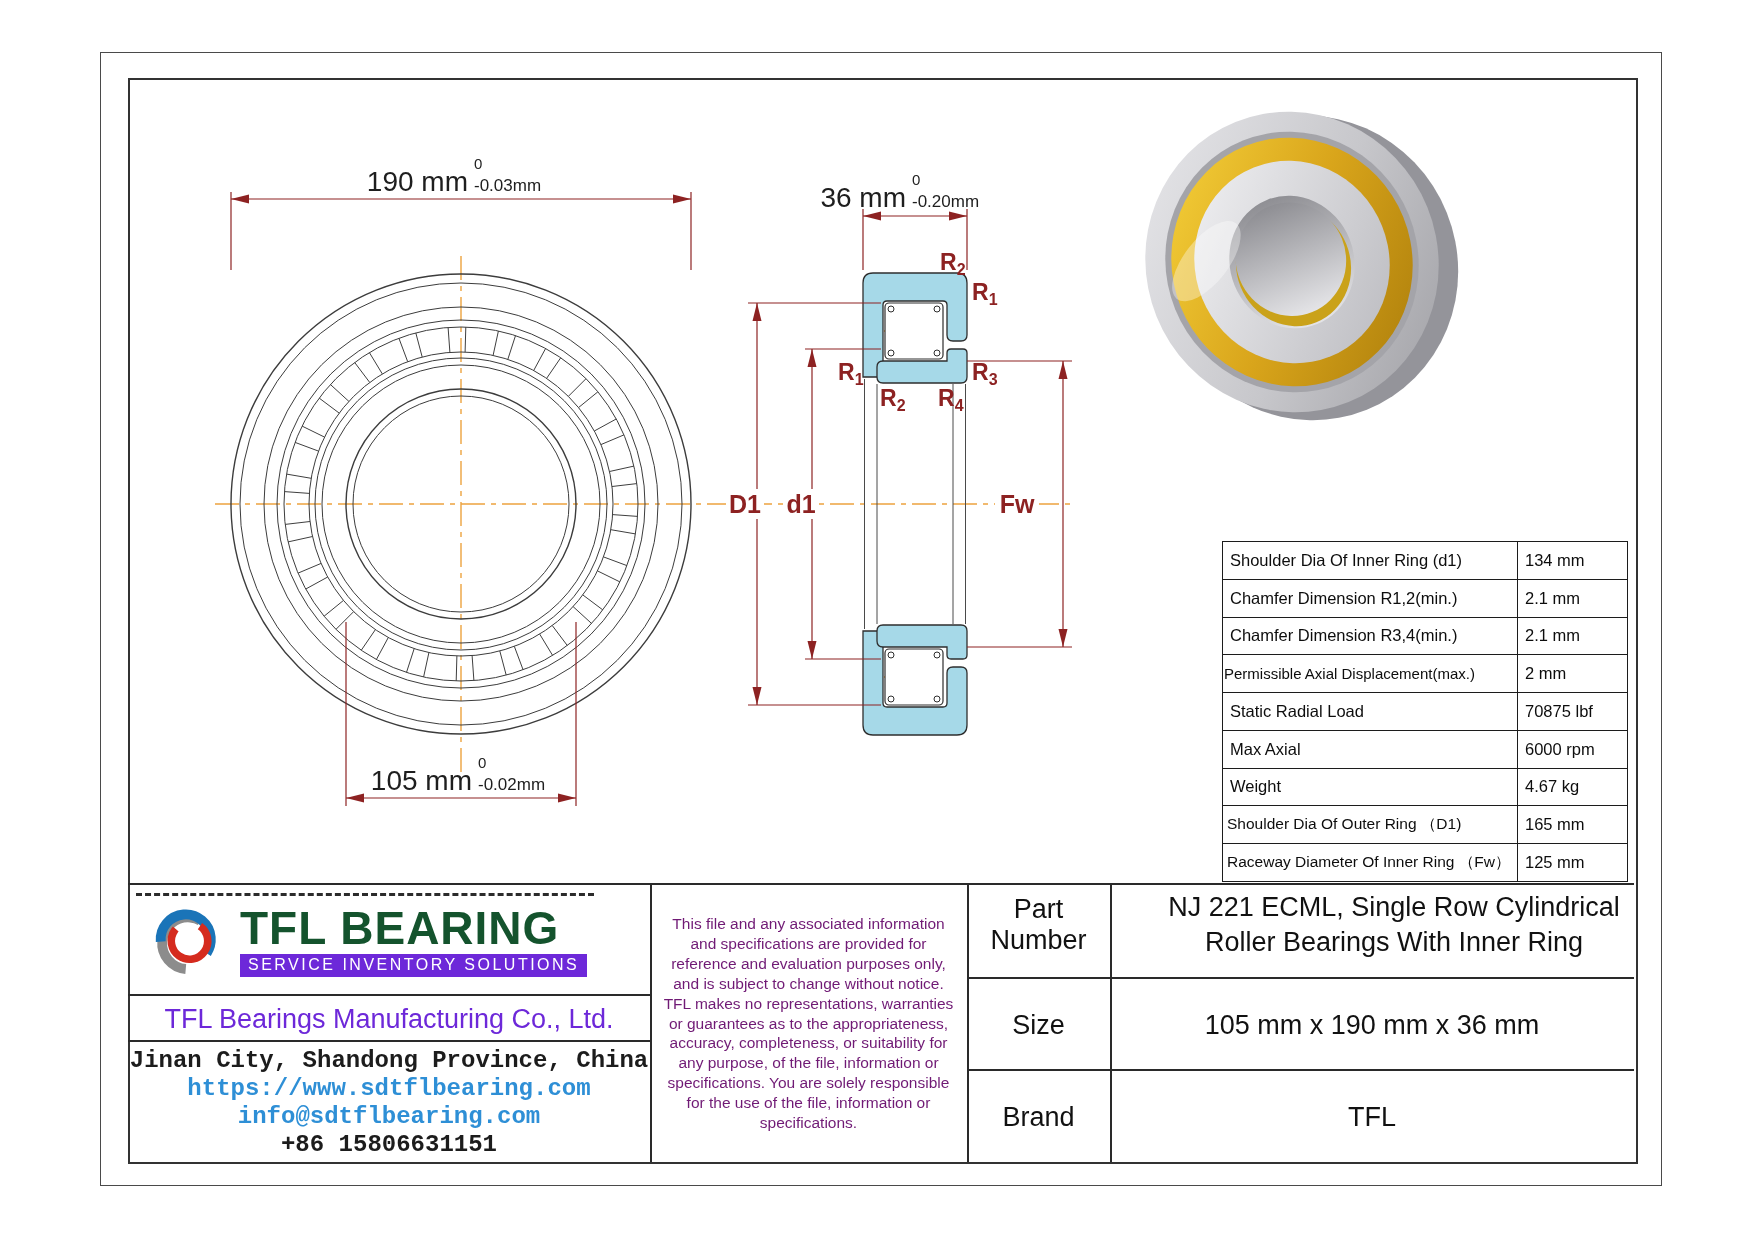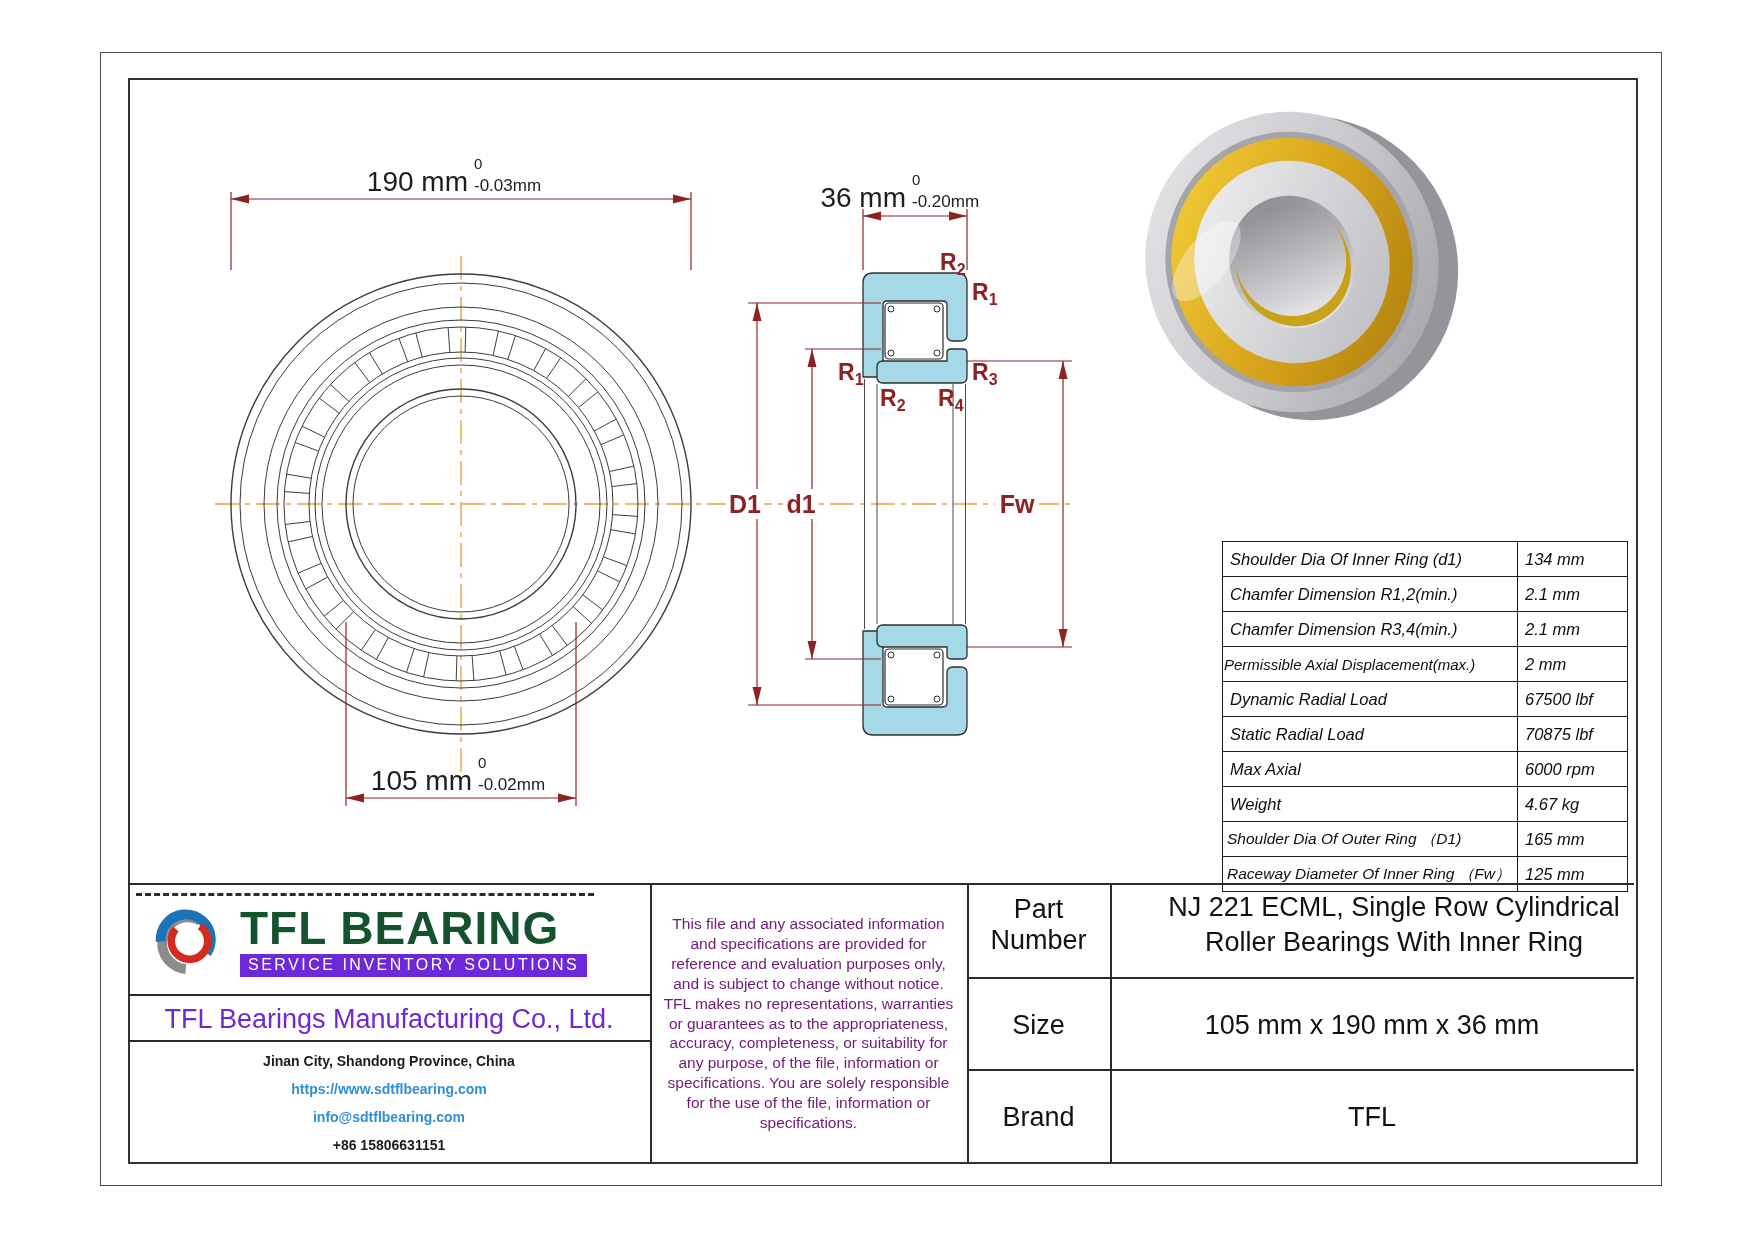--- a/index.html
+++ b/index.html
@@ -21,37 +21,37 @@
   .cl{stroke:#eda33f;stroke-width:1.4;fill:none;stroke-dasharray:24 6 5 6;}
   .cl2{stroke:#eda33f;stroke-width:1.3;fill:none;stroke-dasharray:13 5 4 5;}
   .cyan{fill:#a6d9e8;stroke:#2e2e2e;stroke-width:1.3;}
   .roller{fill:#ffffff;stroke:#2e2e2e;stroke-width:1.2;}
   .pin{fill:#ffffff;stroke:#2e2e2e;stroke-width:1;}
   .conn{stroke:#4a4a4a;stroke-width:1;}
   text.dimtxt{fill:#1e1e1e;font-family:"Liberation Sans",sans-serif;}
   text.redlbl{fill:#8d2222;font-family:"Liberation Sans",sans-serif;font-weight:bold;}
   .lblbg{fill:#ffffff;}
   
-  #spec-table{left:1222px;top:541px;width:406px;height:341px;border-collapse:collapse;table-layout:fixed;font-style:italic;}
+  #spec-table{left:1222px;top:541px;width:406px;height:341px;border-collapse:collapse;table-layout:fixed;}
   #spec-table td{border:1.6px solid #1c1c1c;font-size:16.5px;color:#0d0d0d;padding:0 0 0 7px;height:34px;white-space:nowrap;overflow:visible;}
   #spec-table td.val{width:102px;}
   #spec-table td.sq{font-size:15px;padding-left:1px;}
   #spec-table td.sm{font-size:15.5px;padding-left:4px;}
   
   #title-block{left:128px;top:883px;width:1506px;height:277px;border-top:2px solid #2a2a2a;}
   .vline{position:absolute;top:0;bottom:0;width:0;border-left:2px solid #2a2a2a;}
   #logo-cell{position:absolute;left:0;top:0;width:522px;height:109px;}
   #logo-dash{position:absolute;left:8px;top:8px;width:458px;border-top:3px dashed #2b2b2b;}
   #logo-row{position:absolute;left:22px;top:16px;display:flex;align-items:center;gap:14px;}
   #logo-text-wrap{display:flex;flex-direction:column;}
   #logo-brand{font-size:46px;font-weight:bold;color:#14532d;letter-spacing:1px;line-height:46px;}
   #logo-tagline{margin-top:3px;background:#6d28d9;color:#fff;font-size:16px;font-weight:normal;letter-spacing:2.5px;padding:2px 8px 3px 8px;align-self:flex-start;}
   #company-cell{position:absolute;left:0;top:109px;width:522px;height:46px;border-top:2px solid #2a2a2a;display:flex;align-items:center;justify-content:center;font-size:27px;color:#6d28d9;}
   #address-cell{position:absolute;left:0;top:155px;width:522px;height:122px;border-top:2px solid #2a2a2a;display:flex;flex-direction:column;align-items:center;justify-content:center;gap:2px;}
-  #address-cell div{font-size:14px;font-weight:bold;color:#1c1c1c;line-height:26px;}
+  #address-cell div{font-size:24px;font-weight:bold;color:#1c1c1c;line-height:26px;font-family:Liberation Mono, monospace;}
   #address-cell a{color:#2e8fd6;text-decoration:none;font-weight:bold;}
   #disclaimer-cell{position:absolute;left:522px;top:0;width:317px;height:277px;display:flex;align-items:center;justify-content:center;}
   #disclaimer{width:292px;text-align:center;font-size:15.5px;line-height:1.28;color:#701a75;}
   #field-labels{position:absolute;left:839px;top:0;width:143px;height:277px;}
   #field-values{position:absolute;left:982px;top:0;width:524px;height:277px;}
   .field-row{position:absolute;left:0;width:100%;display:flex;align-items:center;justify-content:center;text-align:center;font-size:27px;color:#111;}
   .fr1{top:0;height:80px;}
   .fr2{top:92px;height:92px;border-top:2px solid #2a2a2a;}
   .fr3{top:184px;height:93px;border-top:2px solid #2a2a2a;}
   #pn-value{padding:0 22px;line-height:1.3;}
@@ -270,24 +270,20 @@
       </tr>
   <tr>
         <td>Chamfer Dimension R3,4(min.)</td>
         <td class="val">2.1 mm</td>
       </tr>
   <tr>
         <td class="sq">Permissible Axial Displacement(max.)</td>
         <td class="val">2 mm</td>
       </tr>
   <tr>
-        <td>Dynamic Radial Load</td>
-        <td class="val">67500 lbf</td>
-      </tr>
-  <tr>
         <td>Static Radial Load</td>
         <td class="val">70875 lbf</td>
       </tr>
   <tr>
         <td>Max Axial</td>
         <td class="val">6000 rpm</td>
       </tr>
   <tr>
         <td>Weight</td>
         <td class="val">4.67 kg</td>

